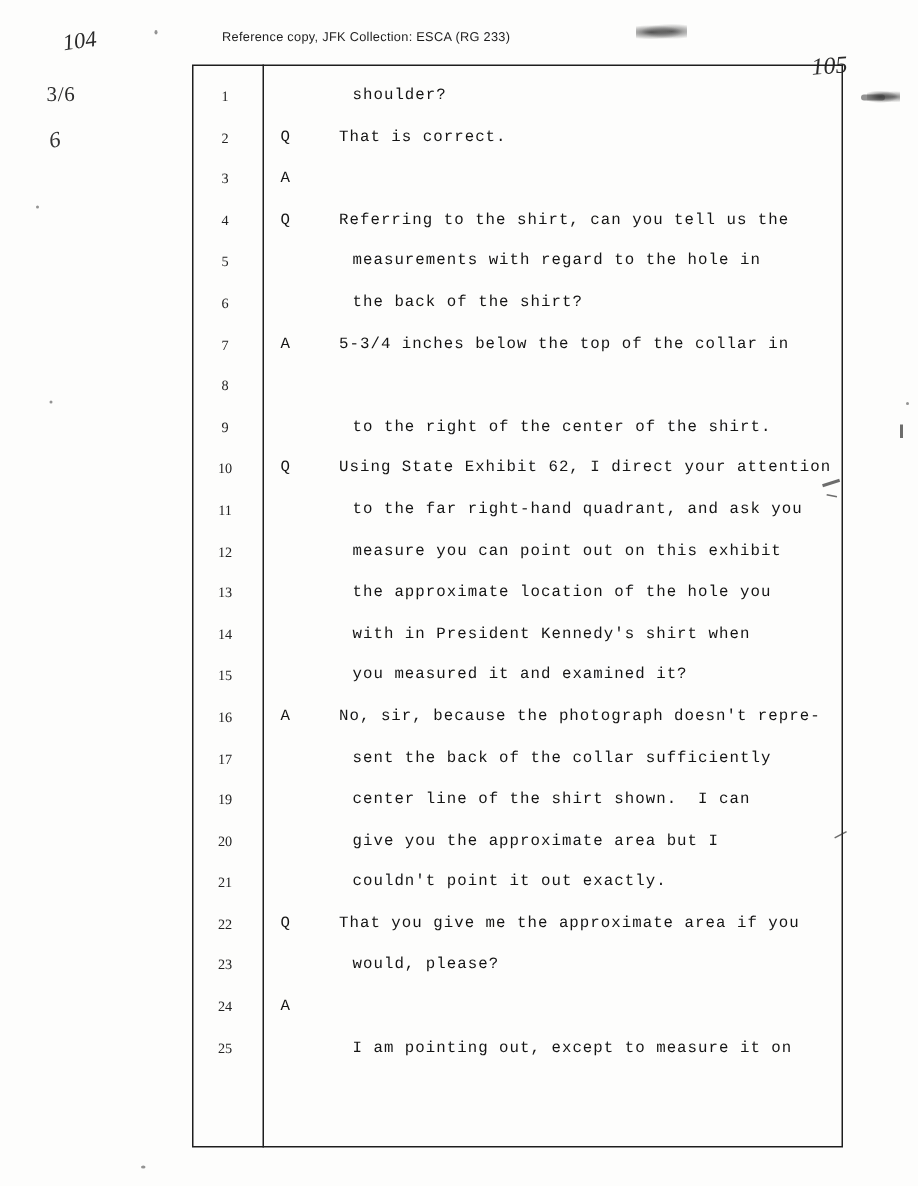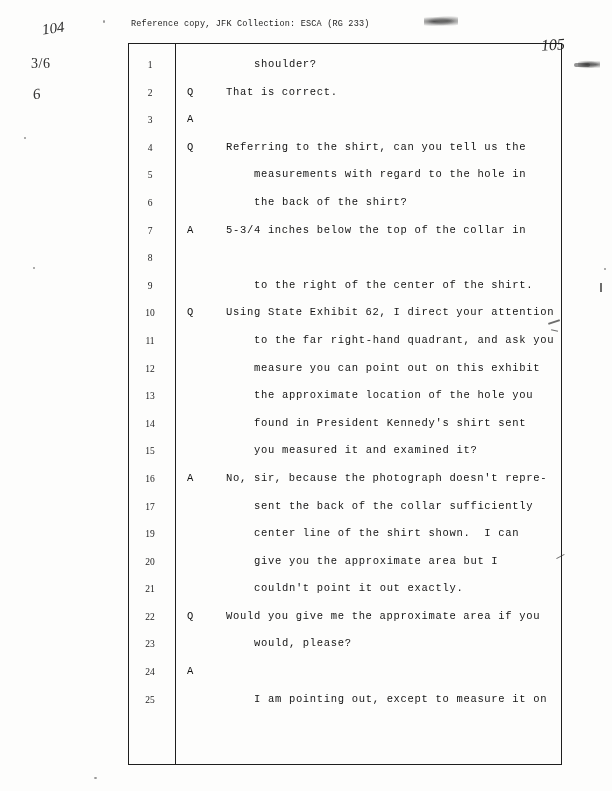--- a/index.html
+++ b/index.html
@@ -20,27 +20,27 @@
     position: absolute;
     left: 0; top: 0;
     width: 612px;
     height: 791px;
     background: #fdfdfc;
   }
 
   
   .header-stamp {
     position: absolute;
-    left: 131px;
+    left: 148px;
     top: 19px;
     font-size: 8.5px;
     letter-spacing: 0.2px;
     white-space: nowrap;
     color: #1c1c1c;
-    font-family: Liberation Mono, monospace;
+    font-family: Liberation Sans, sans-serif;
   }
   .header-smudge {
     position: absolute;
     left: 424px;
     top: 16px;
     width: 34px;
     height: 11px;
     background:
       radial-gradient(ellipse at 30% 50%, rgba(40,40,40,0.75) 0%, rgba(40,40,40,0.0) 62%),
       radial-gradient(ellipse at 70% 45%, rgba(30,30,30,0.65) 0%, rgba(30,30,30,0.0) 60%);
@@ -151,21 +151,21 @@
     position: absolute;
     left: 226px;
     top: 3px;
     width: 340px;
     font-size: 10.5px;
     letter-spacing: 0.68px;
     white-space: pre;
     color: #141414;
   }
   .text.indent {
-    left: 254px;
+    left: 235px;
   }
 
   
   .speck {
     position: absolute;
     background: #3c3c3c;
     border-radius: 50%;
     opacity: .55;
   }
   .tick {
@@ -252,21 +252,21 @@
         <div class="text indent">measure you can point out on this exhibit</div>
       </div>
       <div class="row">
         <div class="lineno">13</div>
         <div class="speaker"></div>
         <div class="text indent">the approximate location of the hole you</div>
       </div>
       <div class="row">
         <div class="lineno">14</div>
         <div class="speaker"></div>
-        <div class="text indent">found in President Kennedy's shirt sent</div>
+        <div class="text indent">with in President Kennedy's shirt when</div>
       </div>
       <div class="row">
         <div class="lineno">15</div>
         <div class="speaker"></div>
         <div class="text indent">you measured it and examined it?</div>
       </div>
       <div class="row">
         <div class="lineno">16</div>
         <div class="speaker">A</div>
         <div class="text">No, sir, because the photograph doesn't repre-</div>
@@ -287,21 +287,21 @@
         <div class="text indent">give you the approximate area but I</div>
       </div>
       <div class="row">
         <div class="lineno">21</div>
         <div class="speaker"></div>
         <div class="text indent">couldn't point it out exactly.</div>
       </div>
       <div class="row">
         <div class="lineno">22</div>
         <div class="speaker">Q</div>
-        <div class="text">Would you give me the approximate area if you</div>
+        <div class="text">That you give me the approximate area if you</div>
       </div>
       <div class="row">
         <div class="lineno">23</div>
         <div class="speaker"></div>
         <div class="text indent">would, please?</div>
       </div>
       <div class="row">
         <div class="lineno">24</div>
         <div class="speaker">A</div>
       </div>

